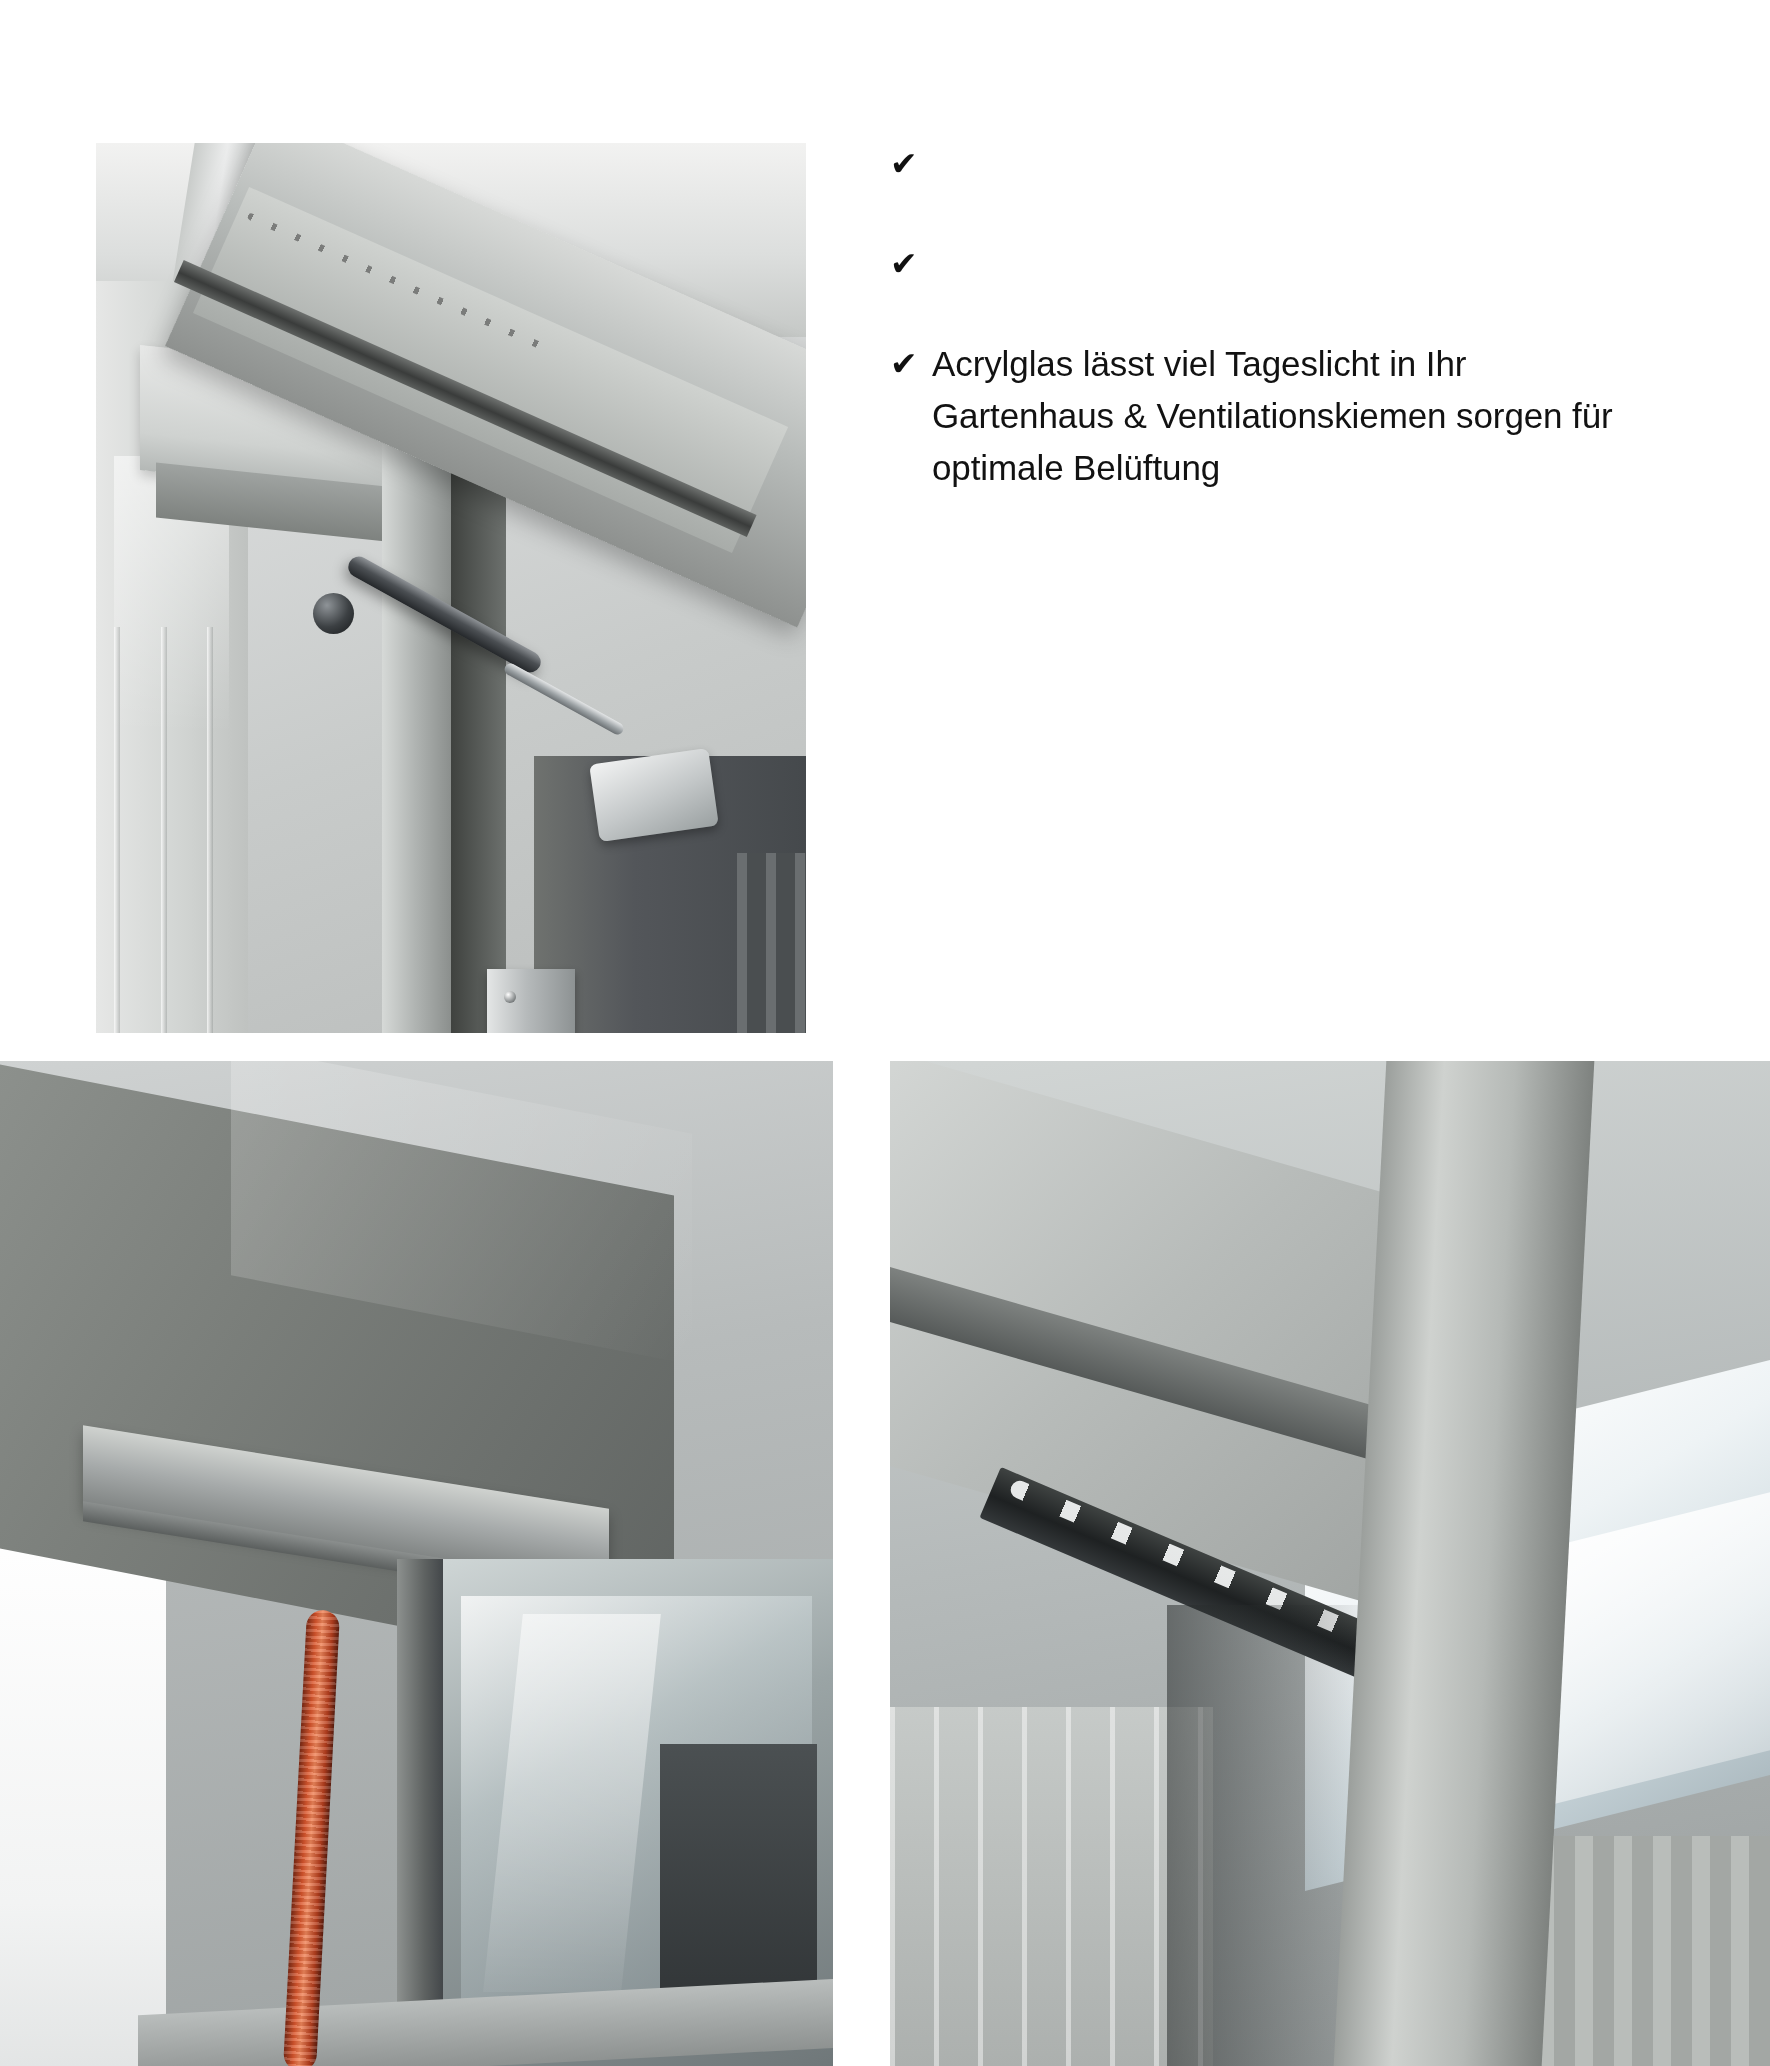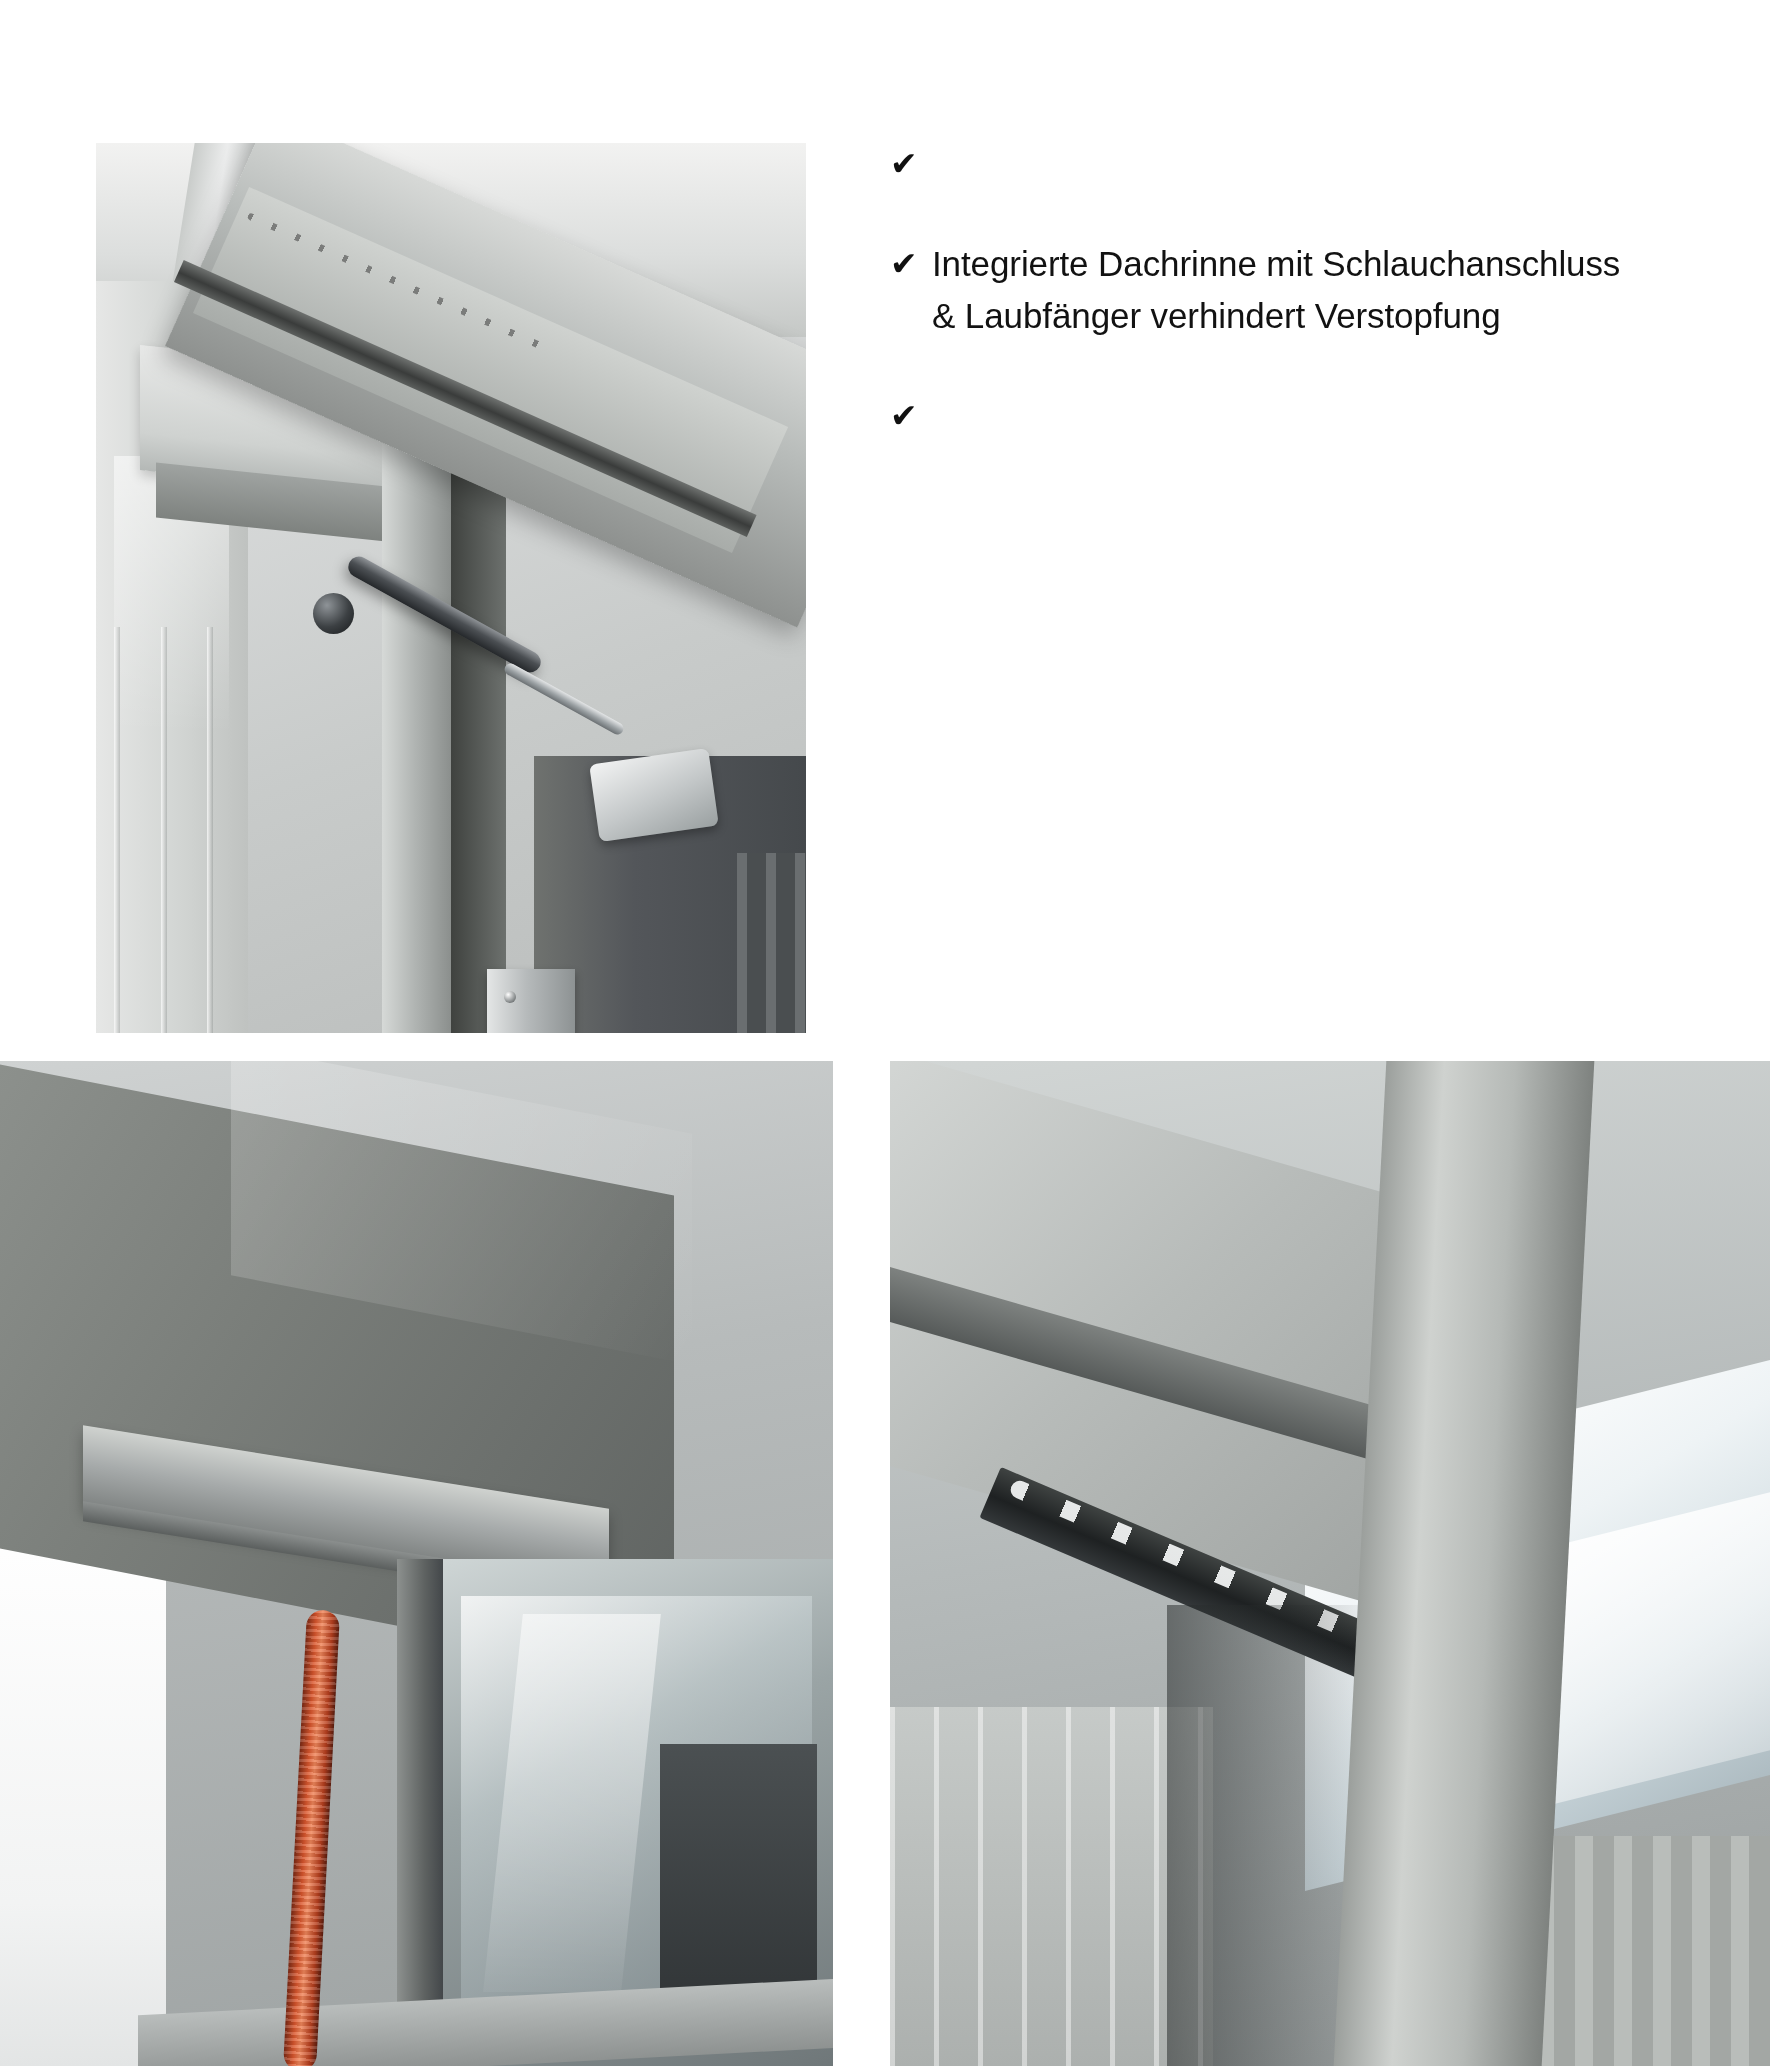--- a/index.html
+++ b/index.html
@@ -442,24 +442,24 @@
     <div class="ph1-bracket"></div>
     <div class="ph1-hinge"></div>
   </div>
 
   <div class="bullets">
     <div class="bullet">
       <span class="check">✔</span>
     </div>
     <div class="bullet">
       <span class="check">✔</span>
-      <span class="bullet-text">Integrierte Dachrinne mit Schlauchanschluss &amp; Laubfänger verhindert Verstopfung</span>
     </div>
     <div class="bullet">
       <span class="check">✔</span>
+      <span class="bullet-text">Acrylglas lässt viel Tageslicht in Ihr Gartenhaus &amp; Ventilationskiemen sorgen für optimale Belüftung</span>
     </div>
   </div>
 </div>
 
 <div class="photo photo-gutter">
   <div class="ph2-leftwall"></div>
   <div class="ph2-roofplate"></div>
   <div class="ph2-roof-highlight"></div>
   <div class="ph2-gutter"></div>
   <div class="ph2-gutter-lip"></div>

